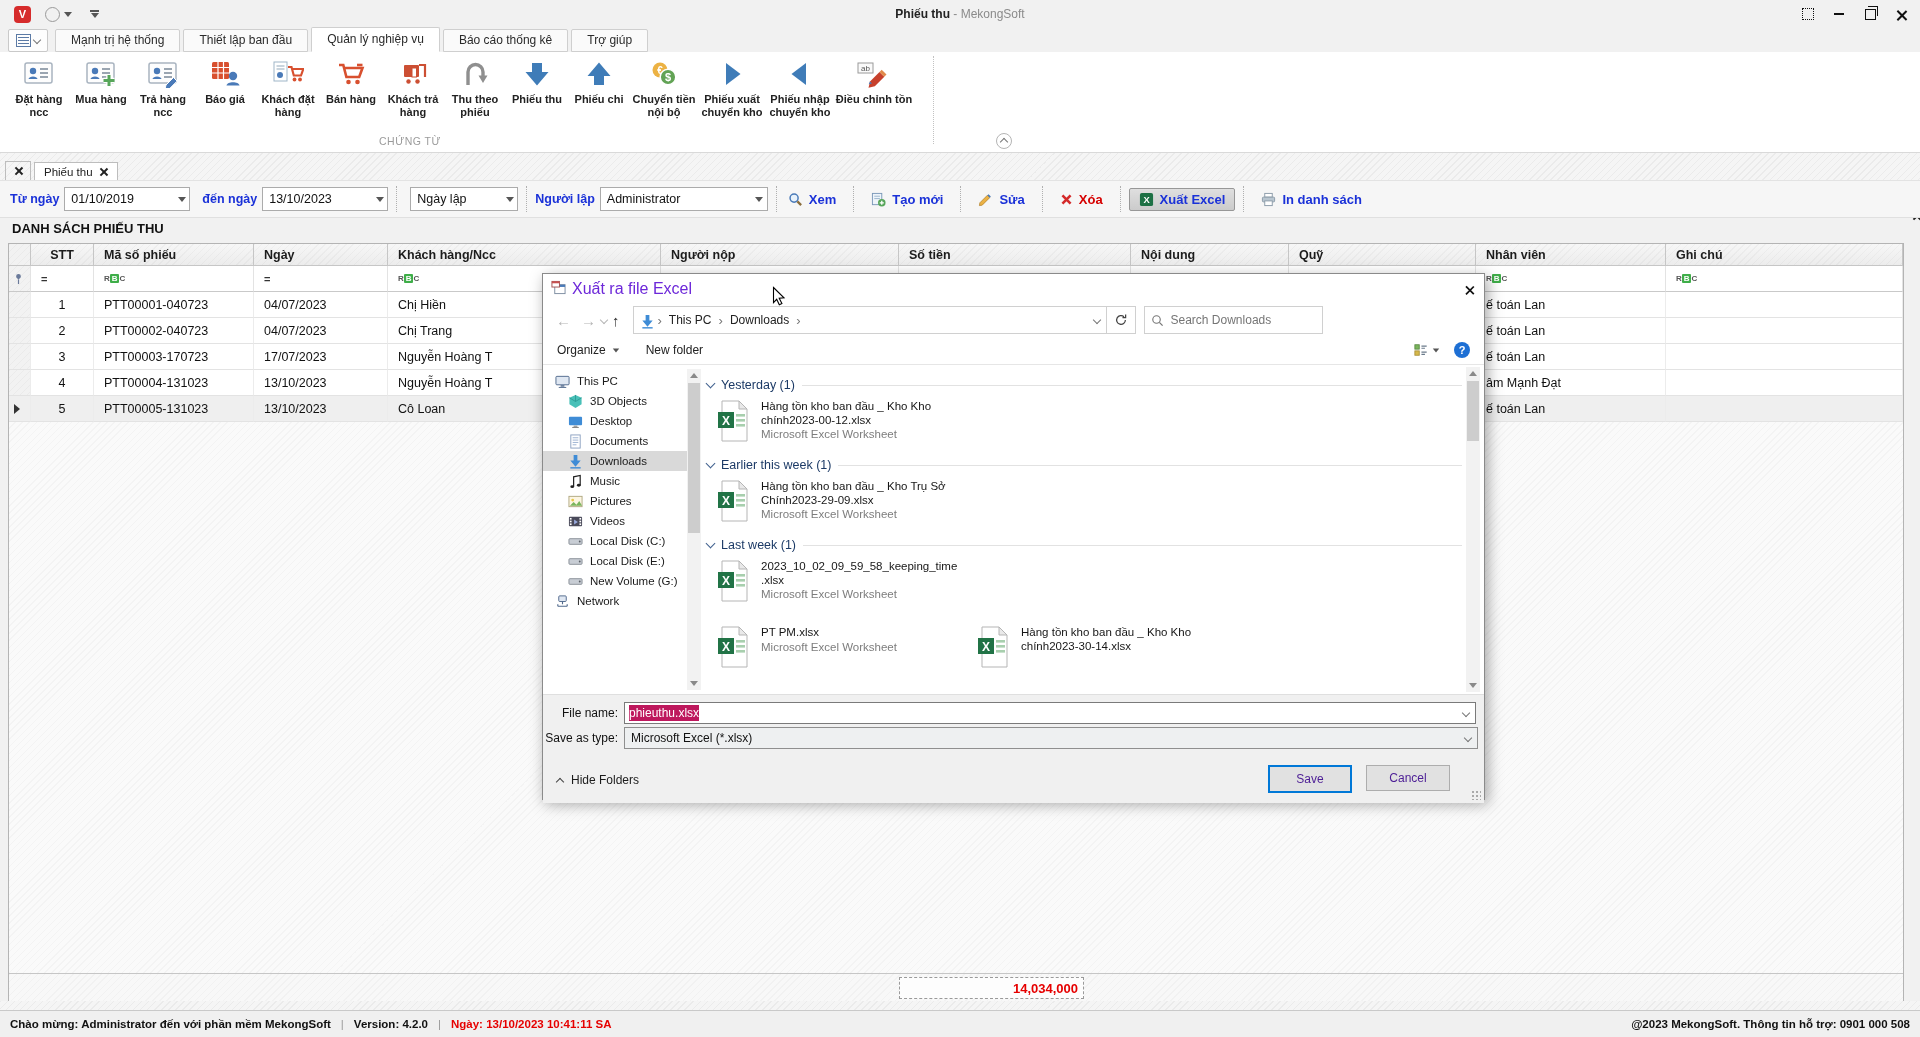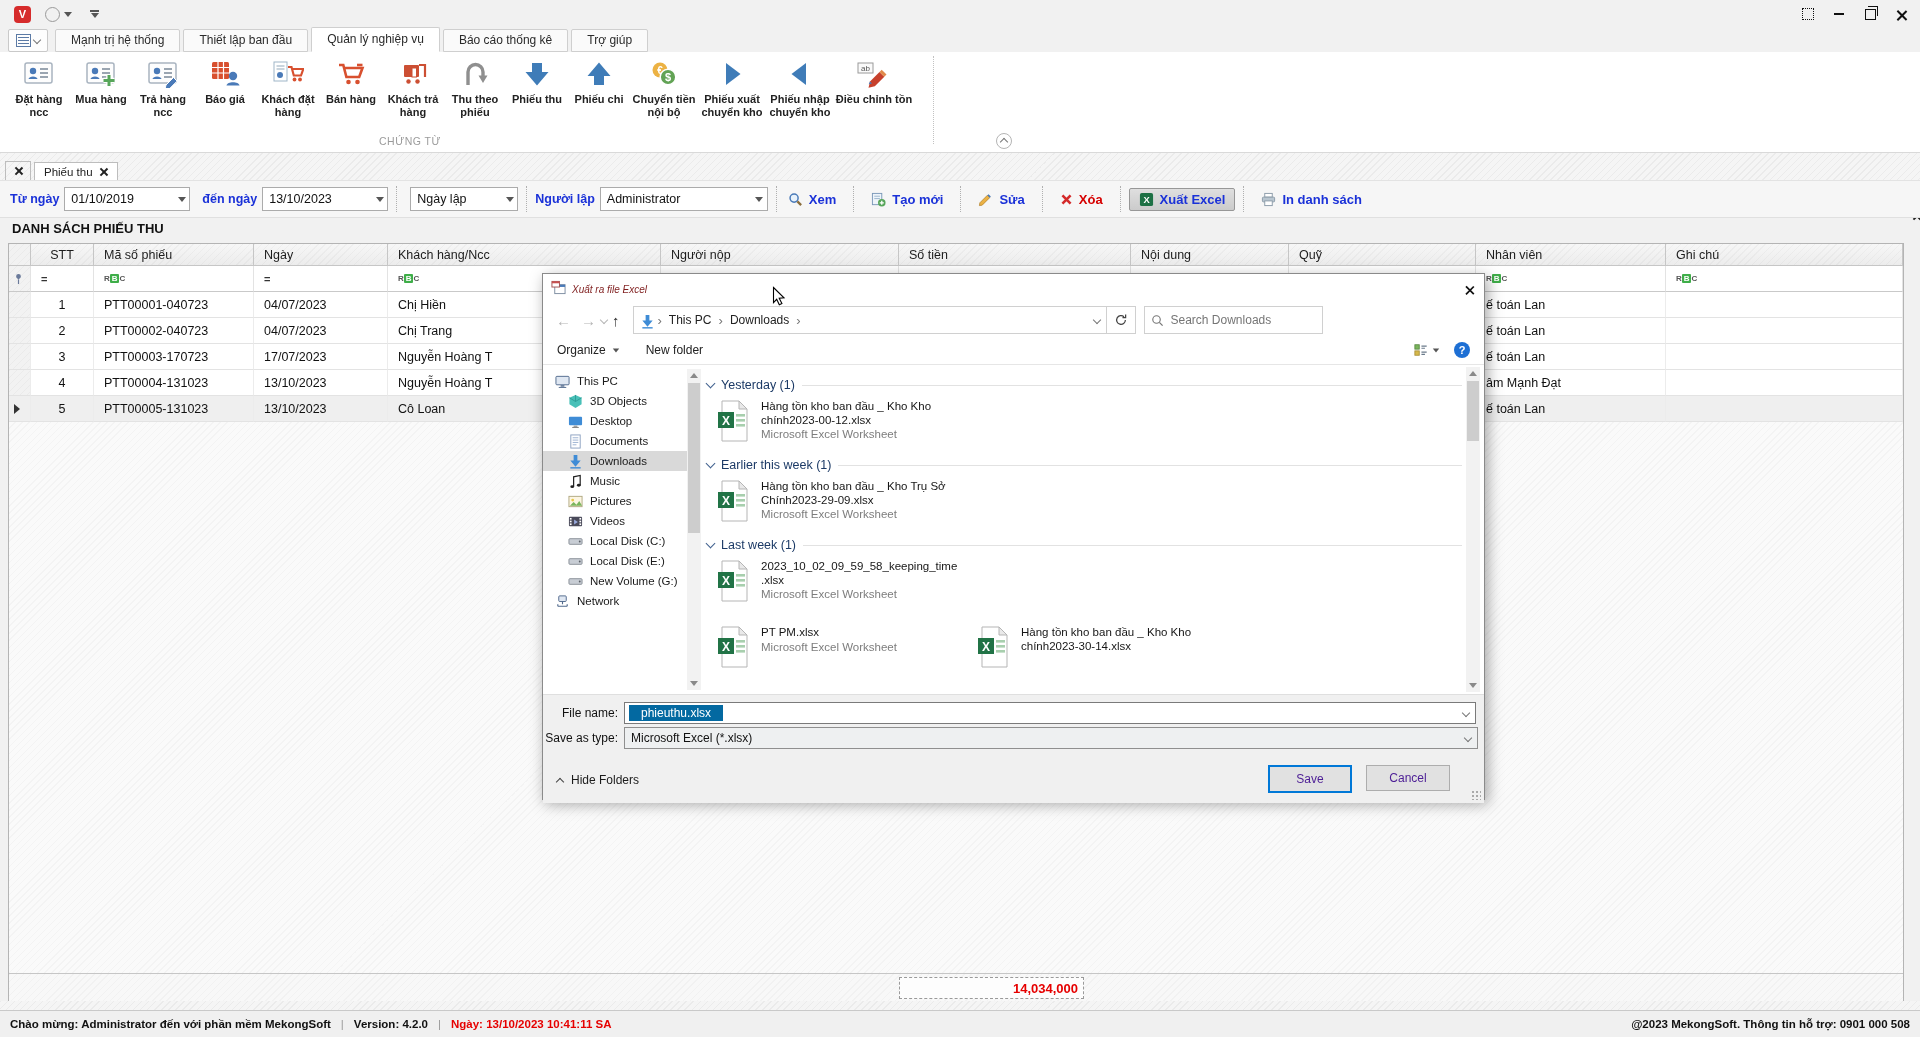--- a/index.html
+++ b/index.html
@@ -81,21 +81,21 @@
   .fbtn.pressed{background:linear-gradient(#dfdfdf,#cbcbcb);border:1px solid #979797;border-radius:2px;}
 
   
   .grid-caption{position:absolute;left:12px;top:221px;font-size:13px;font-weight:bold;color:#111;}
   .grid{position:absolute;left:8px;top:243px;width:1894px;height:758px;border:1px solid #b4b4b4;
         display:flex;flex-direction:column;background-color:#fafafa;}
   .grow{display:flex;flex:none;}
   .gh{height:22px;}
   .gh .cell{background:linear-gradient(#f7f7f7,#ececec);
     background-image:repeating-linear-gradient(135deg,rgba(100,100,100,.05) 0 1px,transparent 1px 5px),linear-gradient(#f7f7f7,#ececec);
-    border-right:1px solid #c6c6c6;border-bottom:1px solid #c6c6c6;font-weight:normal;color:#1c1c1c;}
+    border-right:1px solid #c6c6c6;border-bottom:1px solid #c6c6c6;font-weight:bold;color:#1c1c1c;}
   .gf{height:26px;}
   .gf .cell{background:#fff;border-right:1px solid #e3e3e3;border-bottom:1px solid #c9c9c9;}
   .gr{height:26px;}
   .gr .cell{background:#fff;border-right:1px solid #ececec;border-bottom:1px solid #e3e3e3;color:#111;}
   .gr.selected .cell{background:#efefef;}
   .cell{display:flex;align-items:center;padding:0 0 0 10px;font-size:12.5px;overflow:hidden;white-space:nowrap;flex:none;box-sizing:border-box;}
   .cell.center{justify-content:center;padding-left:0;}
   .cell.marker{padding-left:4px;background-color:#f2f2f2;
     background-image:repeating-linear-gradient(135deg,rgba(100,100,100,.05) 0 1px,transparent 1px 5px);}
   .grid-empty{flex:1;}
@@ -105,21 +105,21 @@
               color:#e60000;font-weight:bold;font-size:13px;}
   .rbc{display:inline-flex;align-items:center;font-size:8px;font-weight:bold;line-height:9px;}
   .rbc i{font-style:normal;color:#555;}
   .rbc b{background:#3fae49;color:#fff;padding:0 1.5px;margin:0 .5px;border-radius:1px;}
   .eq{color:#333;font-weight:bold;font-size:11px;}
 
   
   .dialog{position:absolute;left:542px;top:273px;width:943px;height:527px;background:#fff;
           border:1px solid #8a8a8a;box-shadow:3px 4px 14px rgba(0,0,0,.35);z-index:10;box-sizing:border-box;}
   .dlg-title{height:30px;display:flex;align-items:center;padding:0 8px;background:#fff;}
-  .dlg-title .t{margin-left:6px;font-size:10px;color:#7f1d1d;font-style:italic;}
+  .dlg-title .t{margin-left:6px;font-size:16px;color:#6d28d9;}
   .dlg-close{margin-left:auto;}
   .dlg-nav{height:32px;display:flex;align-items:center;padding:0 8px;background:#fff;}
   .navarrow{font-size:15px;color:#b5b5b5;margin:0 5px;}
   .navarrow.dark{color:#333;}
   .chev{display:inline-block;width:5px;height:5px;border-right:1.4px solid #777;border-bottom:1.4px solid #777;transform:rotate(45deg);}
   .addrbar{height:26px;border:1px solid #d0d0d0;background:#fff;display:flex;align-items:center;
            width:460px;margin-left:8px;padding:0 6px;font-size:12px;color:#222;}
   .addrbar .crumb{padding:0 4px;}
   .addrbar .sep{color:#777;font-size:13px;padding:0 3px;}
   .addrbar .endchev{margin-left:auto;}
@@ -153,21 +153,21 @@
   .fitems{display:flex;flex-wrap:wrap;}
   .fitem{display:flex;gap:10px;width:248px;margin-top:8px;margin-left:12px;}
   .fname{font-size:11.5px;line-height:13.5px;color:#161616;}
   .ftype{font-size:11.5px;color:#7d7d7d;margin-top:1px;}
   .flscroll{position:absolute;right:4px;top:2px;bottom:2px;width:14px;background:#f2f2f2;}
   .dlg-bottom{height:108px;background:#f0f0f0;border-top:1px solid #dfdfdf;position:relative;font-size:12px;}
   .frow{position:absolute;left:0;display:flex;align-items:center;}
   .frow .lab{width:75px;text-align:right;color:#111;}
   .fn-input{width:846px;height:20px;margin-left:6px;background:#fff;border:1px solid #7a7a7a;
             display:flex;align-items:center;padding-left:4px;position:relative;}
-  .fn-input .selected-text{background:#0369a1;color:#fff;font-size:12px;padding:1px 12px;}
+  .fn-input .selected-text{background:#be185d;color:#fff;font-size:12px;padding:1px 0;}
   .fn-chev{position:absolute;right:6px;top:7px;}
   .type-combo{width:846px;height:20px;margin-left:6px;background:#eef0f1;border:1px solid #8f8f8f;
               display:flex;align-items:center;padding-left:6px;color:#111;position:relative;}
   .hidefolders{position:absolute;left:14px;top:78px;display:flex;align-items:center;gap:8px;color:#1b1b1b;}
   .hidefolders .chev{transform:rotate(-135deg);margin-top:3px;border-color:#444;}
   .dlgbtn{position:absolute;top:70px;width:82px;height:24px;display:flex;align-items:center;justify-content:center;
           background:#e1e1e1;border:1px solid #adadad;font-size:12px;color:#4c1d95;}
   .dlgbtn.primary{left:725px;border:2px solid #0078d7;width:80px;}
   .dlgbtn.cancel{left:823px;}
   .resize-grip{position:absolute;right:3px;bottom:3px;width:10px;height:10px;
@@ -187,20 +187,25 @@
 
 <div id="app">
 
   <div class="titlebar">
     <div class="vlogo">V</div>
     <div class="qat-circle"></div>
     <div class="tri-down qat-arrow"></div>
     <div class="qat-custom">
       <span class="bar"></span>
         <span class="tri-down"></span>
+    </div>
+    <div class="title-center">
+      <b>Phiếu thu</b>
+      <span> </span>
+      <span>- MekongSoft</span>
     </div>
     <div class="winbtns">
       <div class="winbtn">
           <span class="ic-full"></span>
         </div>
       <div class="winbtn">
           <span class="ic-min"></span>
         </div>
       <div class="winbtn">
           <span class="ic-restore"></span>

